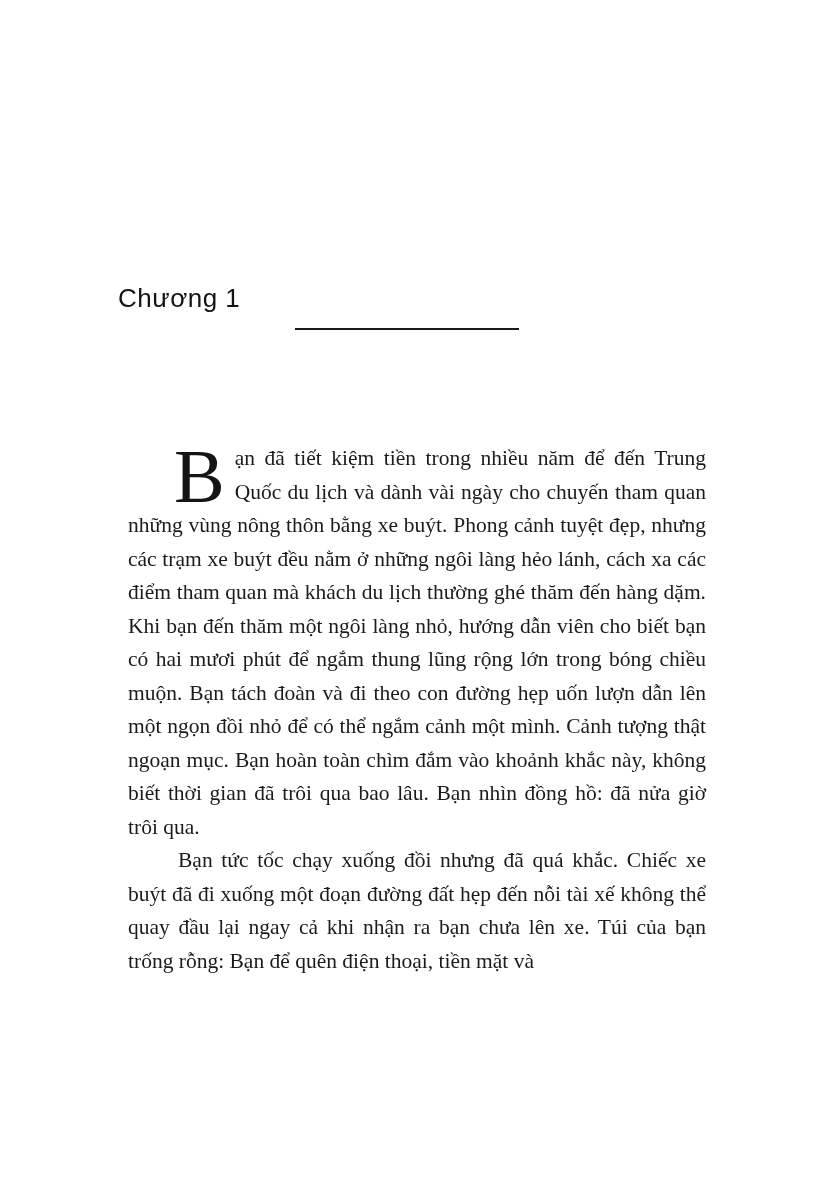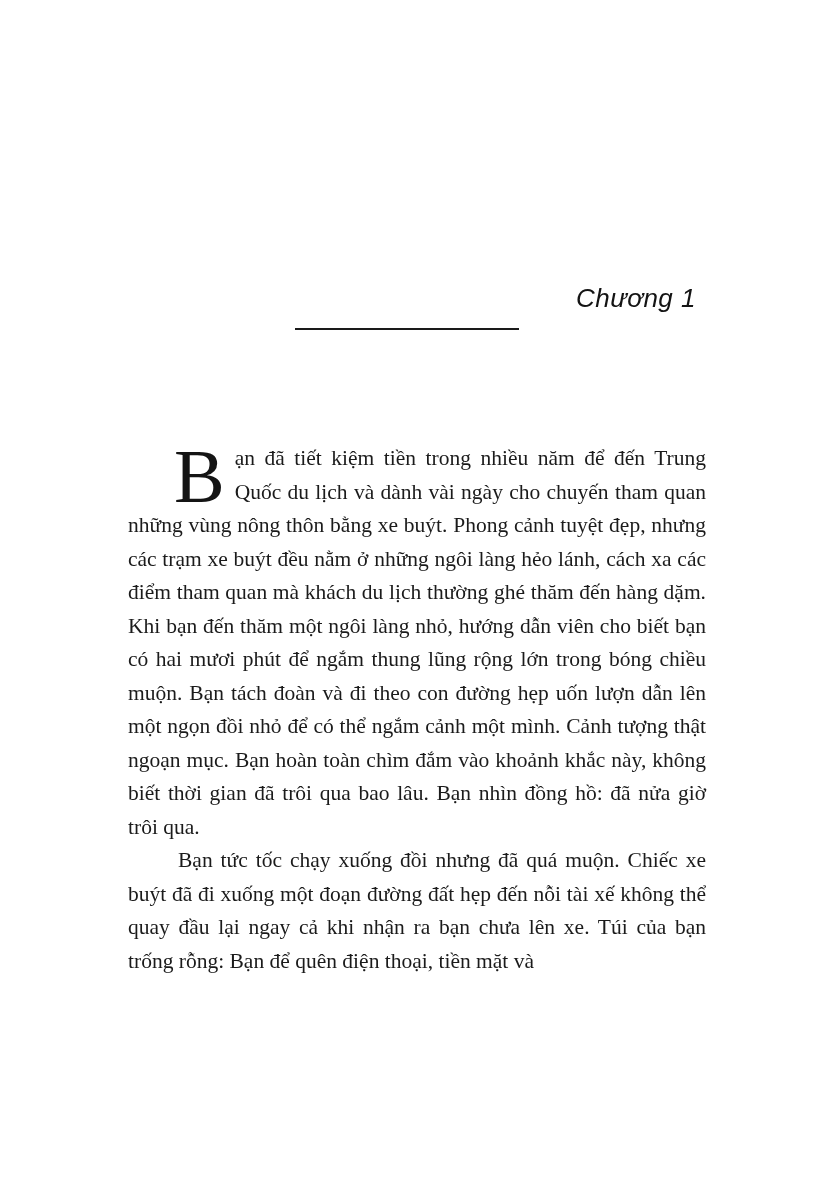--- a/index.html
+++ b/index.html
@@ -17,24 +17,23 @@
       padding-top: 283px;
       overflow: hidden;
       font-family: "Liberation Serif", serif;
       color: #1c1c1c;
     }
     .content {
       width: 578px;
       margin: 0 auto 0 128px;
     }
     .chapter-head {
-      text-align: right;
+      text-align: left;
       width: 578px;
       margin: 0 auto 0 118px;
-      font-style: italic;
     }
     .chapter-label {
       font-family: "Liberation Sans", sans-serif;
       font-size: 26px;
       font-weight: 400;
       letter-spacing: 0.5px;
       color: #141414;
     }
     .chapter-rule {
       width: 224px;
@@ -85,17 +84,17 @@
   <div class="chapter-head">
     <div class="chapter-label">Chương 1</div>
     <div class="chapter-rule"></div>
   </div>
 
   <div class="content body-text">
     <p class="para">
       <span class="dropcap">B</span><span>ạn đã tiết kiệm tiền trong nhiều năm để đến Trung Quốc du lịch và dành vài ngày cho chuyến tham quan những vùng nông thôn bằng xe buýt. Phong cảnh tuyệt đẹp, nhưng các trạm xe buýt đều nằm ở những ngôi làng hẻo lánh, cách xa các điểm tham quan mà khách du lịch thường ghé thăm đến hàng dặm. Khi bạn đến thăm một ngôi làng nhỏ, hướng dẫn viên cho biết bạn có hai mươi phút để ngắm thung lũng rộng lớn trong bóng chiều muộn. Bạn tách đoàn và đi theo con đường hẹp uốn lượn dẫn lên một ngọn đồi nhỏ để có thể ngắm cảnh một mình. Cảnh tượng thật ngoạn mục. Bạn hoàn toàn chìm đắm vào khoảnh khắc này, không biết thời gian đã trôi qua bao lâu. Bạn nhìn đồng hồ: đã nửa giờ trôi qua.</span>
     </p>
     <p class="para para-indent">
-      <span>Bạn tức tốc chạy xuống đồi nhưng đã quá muộn. Chiếc xe buýt đã đi xuống một đoạn đường đất hẹp đến nỗi tài xế không thể quay đầu lại ngay cả khi nhận ra bạn chưa lên xe. Túi của bạn trống rỗng: Bạn để quên điện thoại, tiền mặt và</span>
+      <span>Bạn tức tốc chạy xuống đồi nhưng đã quá khắc. Chiếc xe buýt đã đi xuống một đoạn đường đất hẹp đến nỗi tài xế không thể quay đầu lại ngay cả khi nhận ra bạn chưa lên xe. Túi của bạn trống rỗng: Bạn để quên điện thoại, tiền mặt và</span>
     </p>
   </div>
 
 </div>
 
 </body></html>

